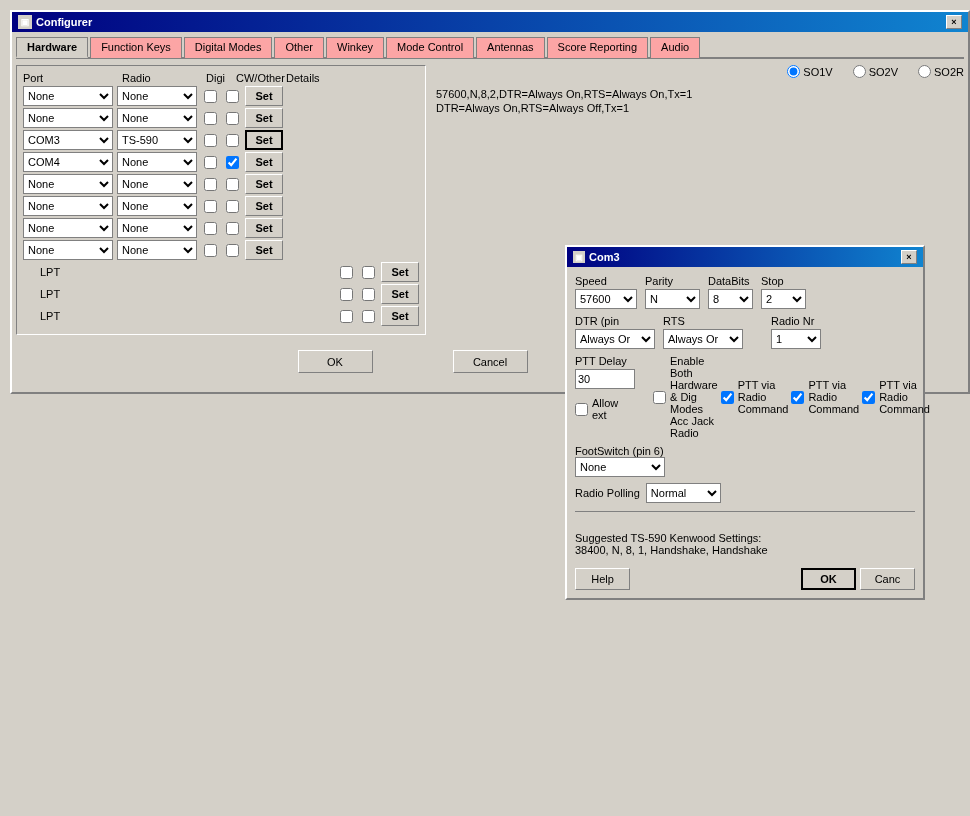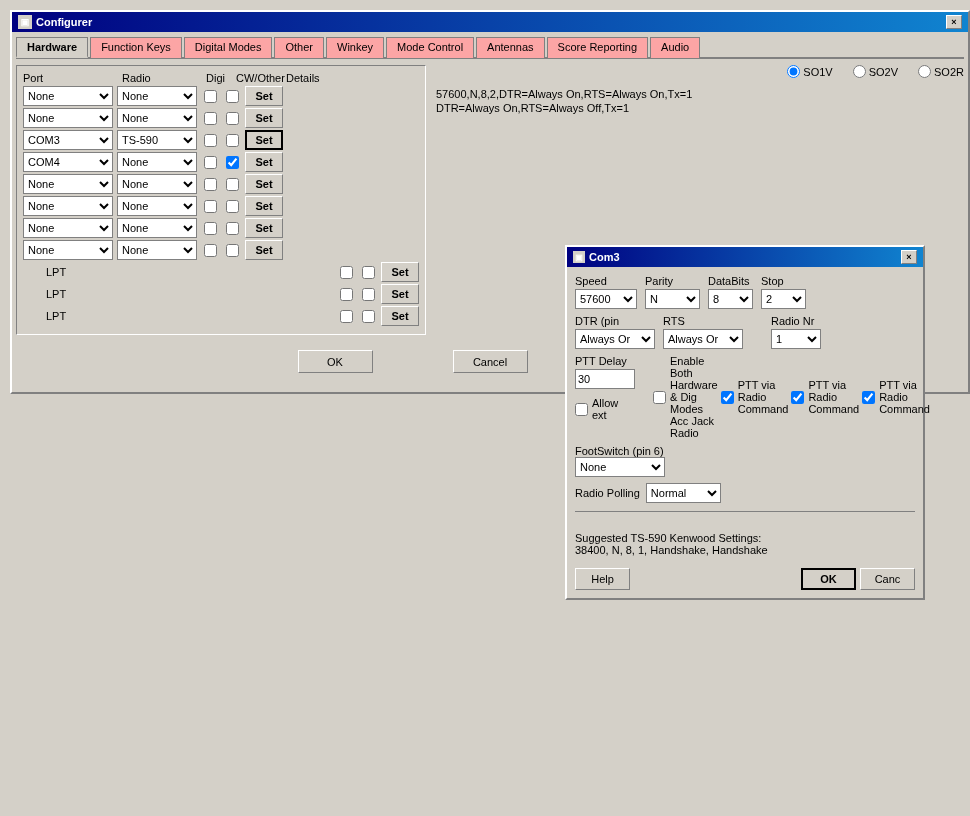--- a/index.html
+++ b/index.html
@@ -155,21 +155,21 @@
       font-weight: bold;
     }
 
     .set-btn.active-set {
       background: #d4d0c8;
       border: 2px solid #000000;
     }
 
     .lpt-label {
       font-size: 11px;
-      margin-left: 23px;
+      margin-left: 17px;
     }
 
     
     .right-panel {
       display: flex;
       flex-direction: column;
       align-items: flex-end;
       flex: 1;
     }
 

